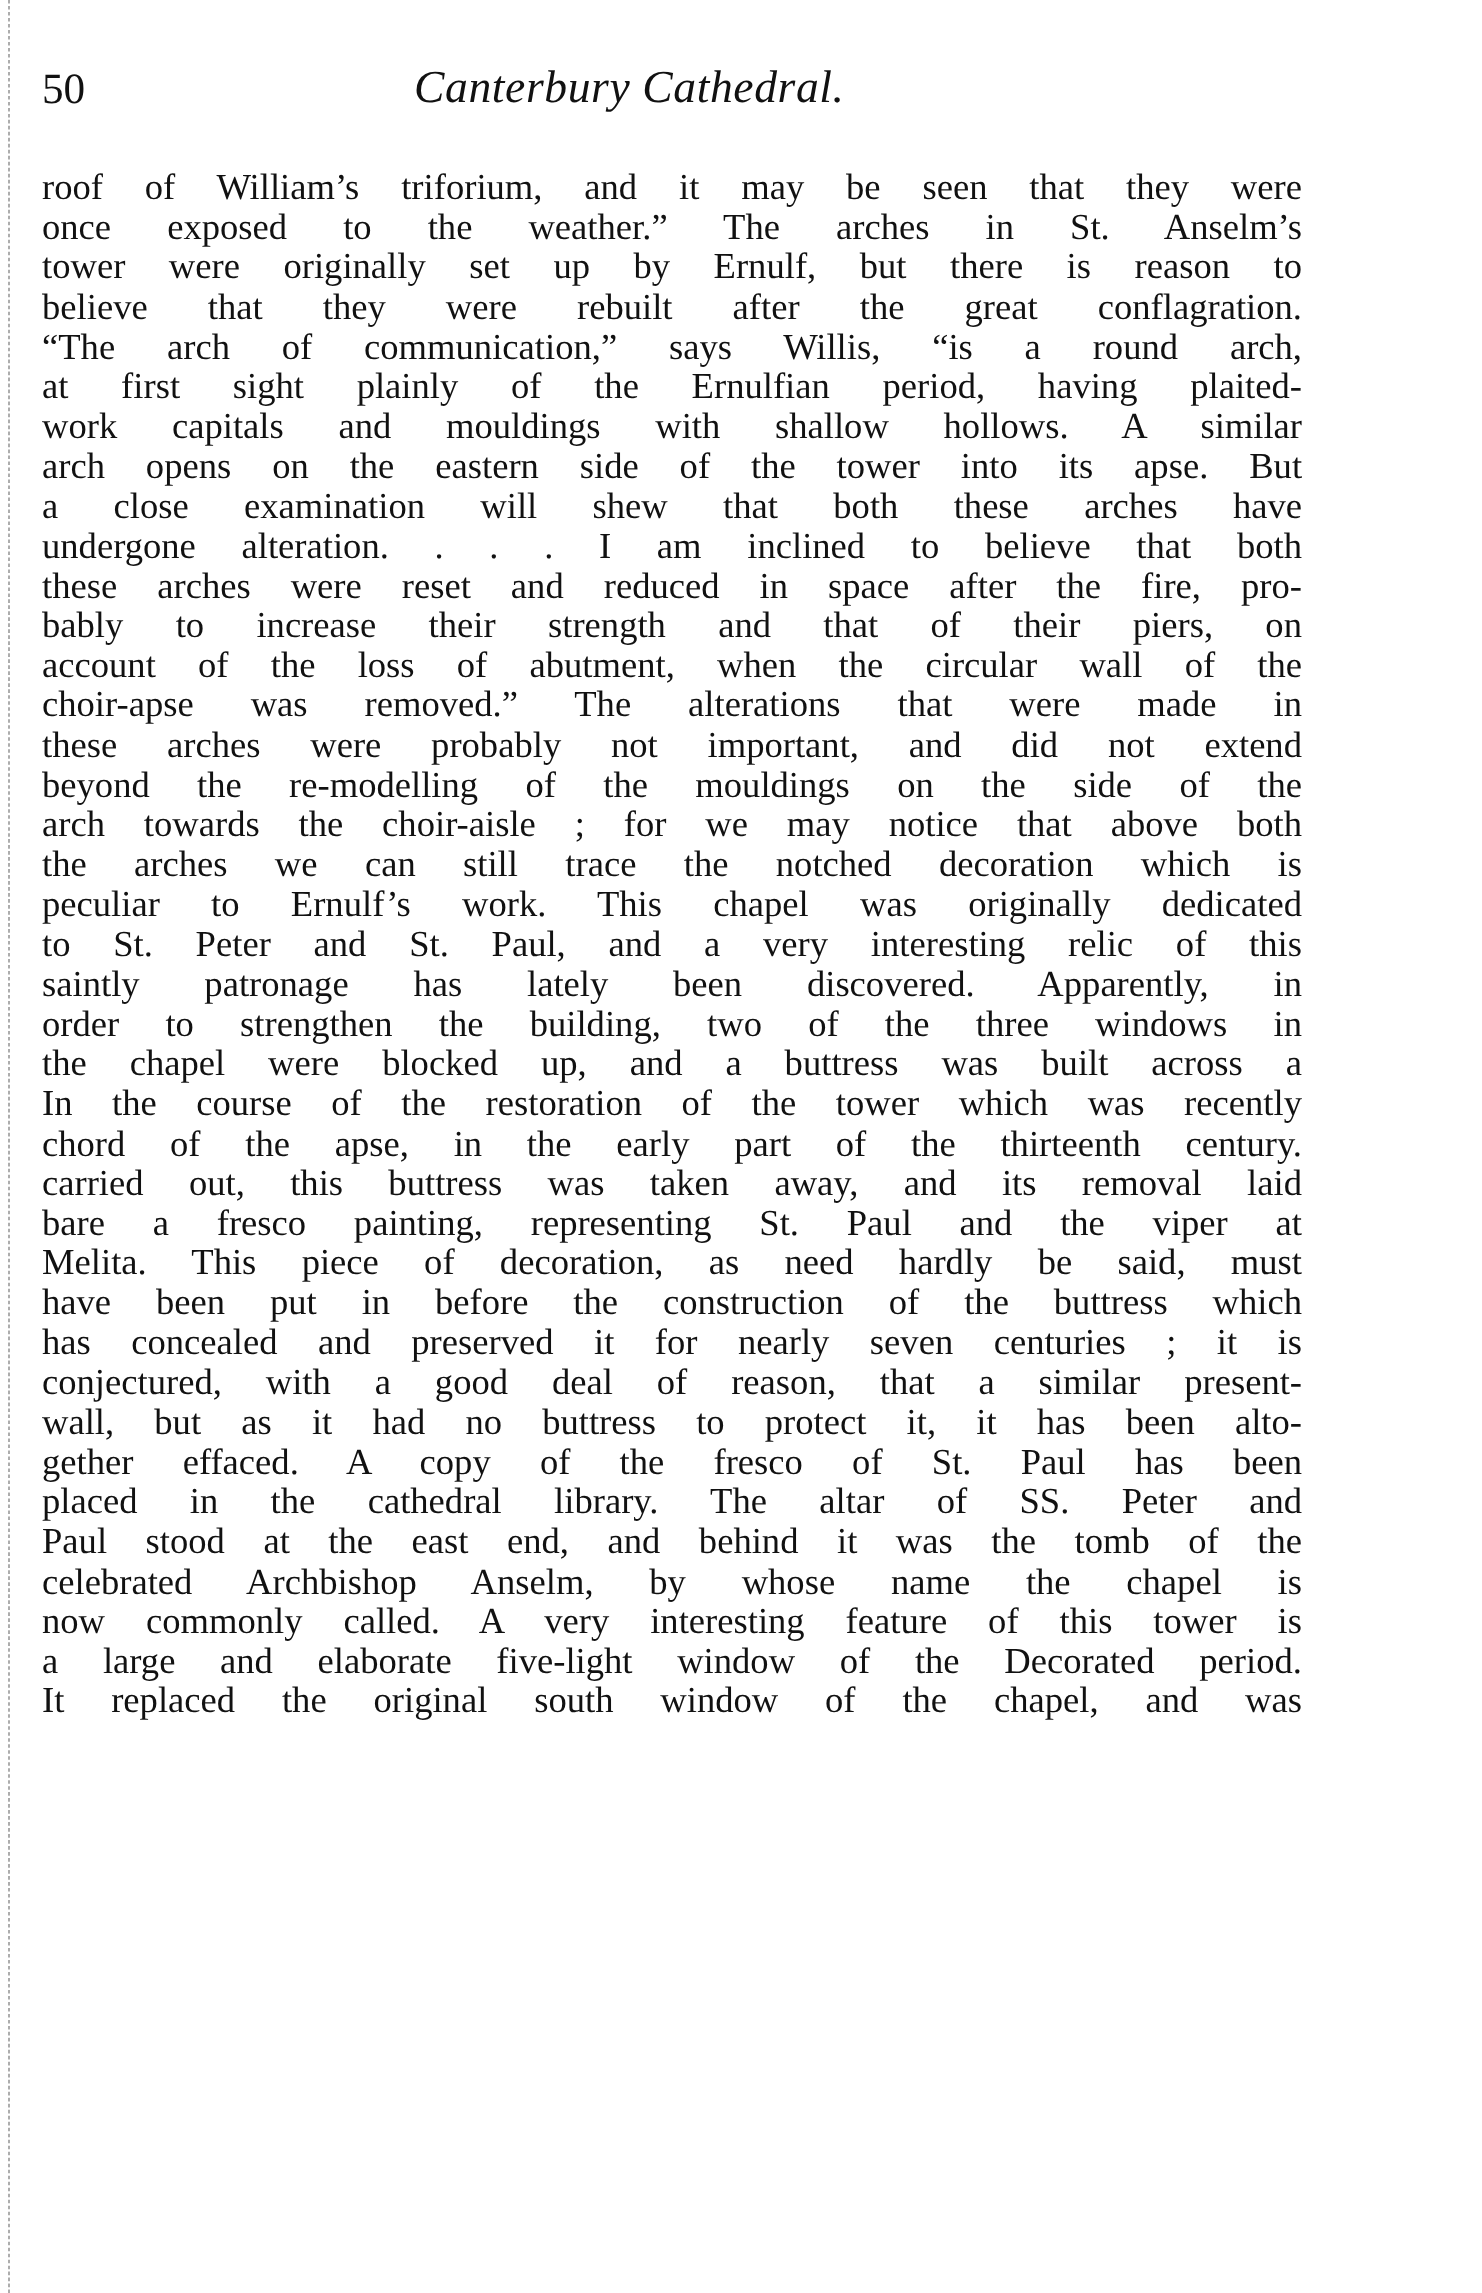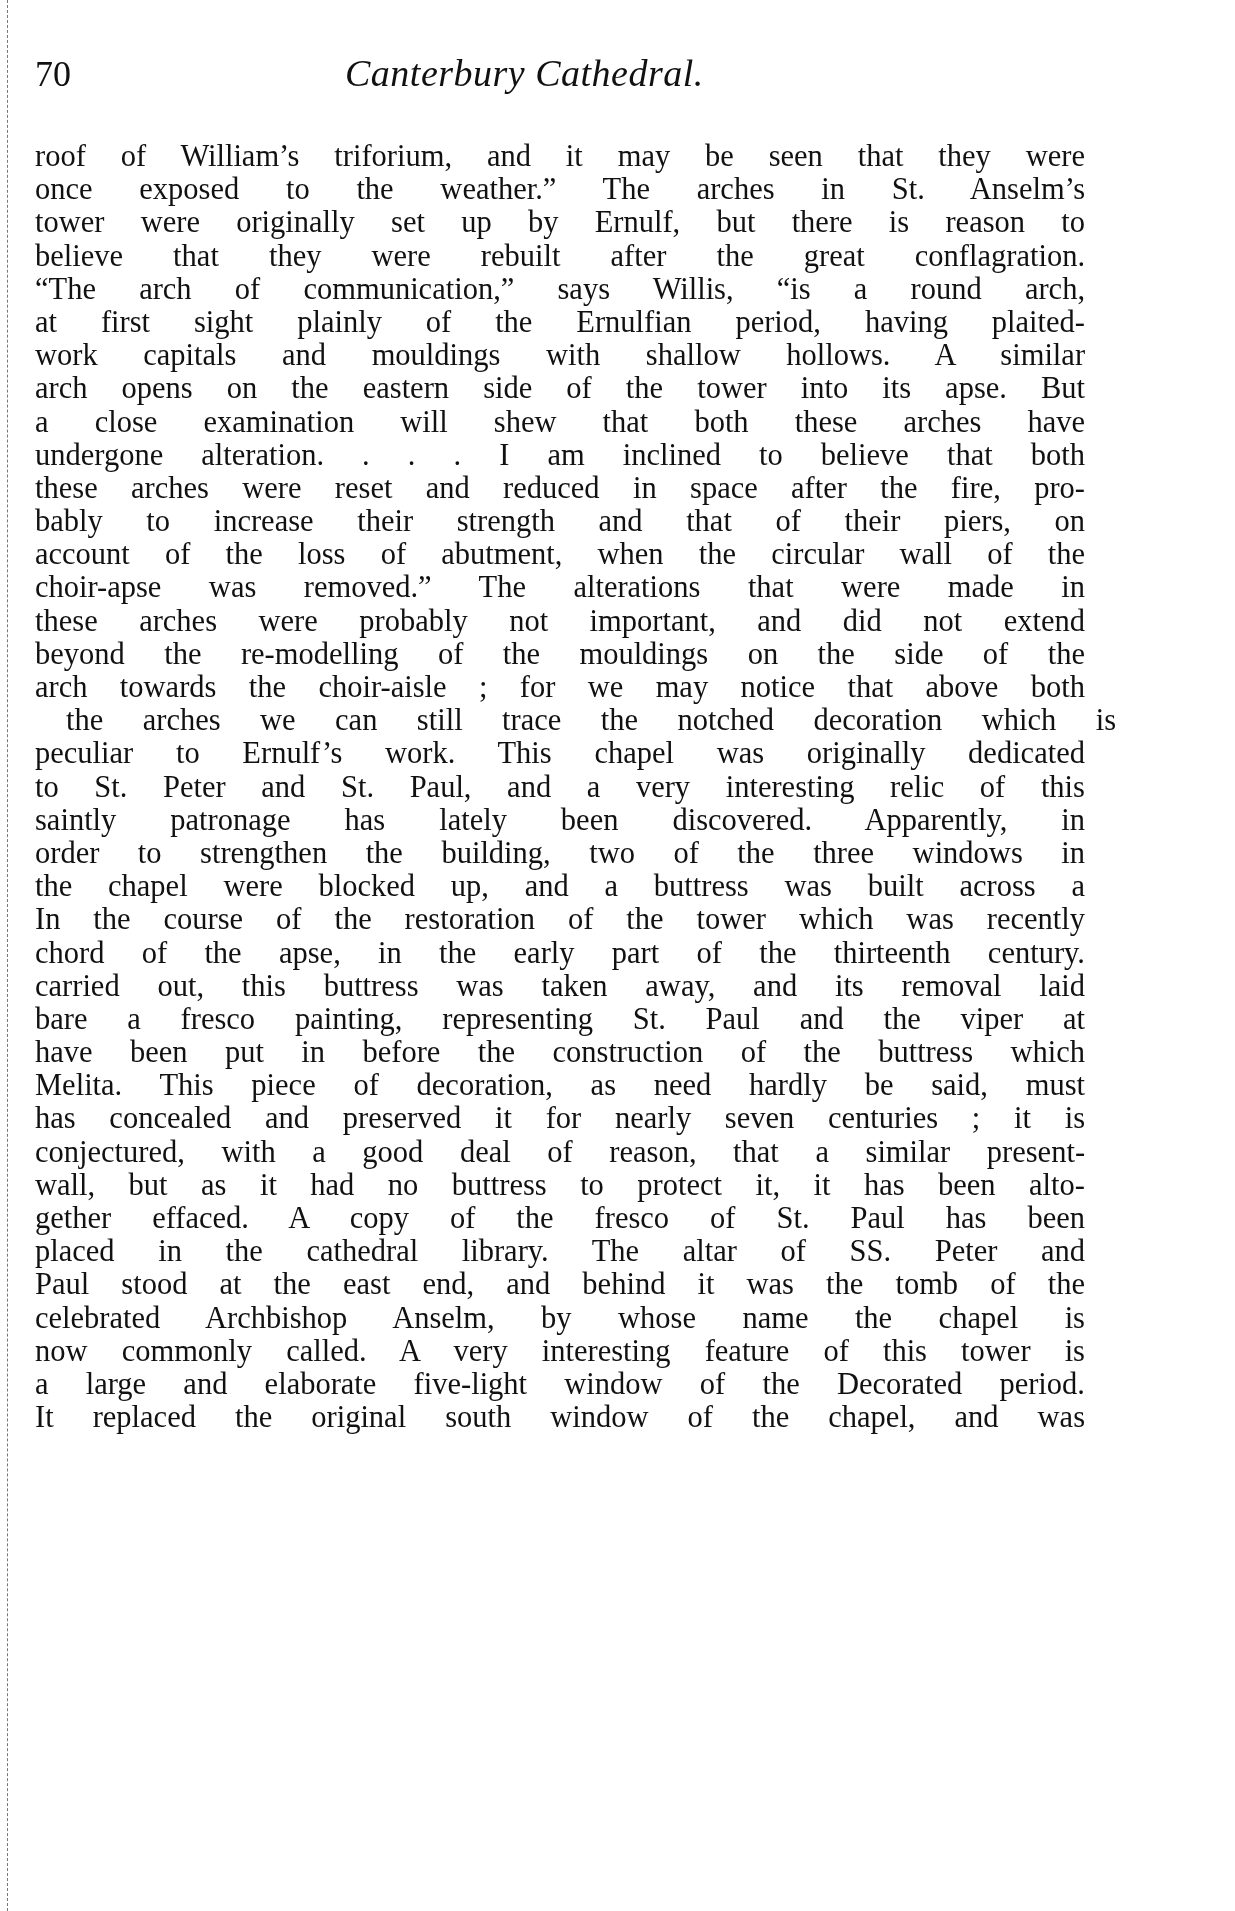--- a/index.html
+++ b/index.html
@@ -65,21 +65,21 @@
   .line.last {
     text-align-last: justify;
   }
 </style>
 </head>
 <body>
 
 <div class="edge-line"></div>
 
 <div class="page-header">
-  <span class="page-number">70</span>
+  <span class="page-number">50</span>
   <span class="running-title">Canterbury Cathedral.</span>
 </div>
 
 <div class="body-text">
   <span class="line" style="text-align: left; text-align-last: left; display: block;"><span style="white-space: nowrap; word-spacing: 27.24px;">roof of William’s triforium, and it may be seen that they were</span></span>
   <span class="line" style="text-align: left; text-align-last: left; display: block;"><span style="white-space: nowrap; word-spacing: 39.09px;">once exposed to the weather.” The arches in St. Anselm’s</span></span>
   <span class="line" style="text-align: left; text-align-last: left; display: block;"><span style="white-space: nowrap; word-spacing: 28.62px;">tower were originally set up by Ernulf, but there is reason to</span></span>
   <span class="line" style="text-align: left; text-align-last: left; display: block;"><span style="white-space: nowrap; word-spacing: 42.44px;">believe that they were rebuilt after the great conflagration.</span></span>
   <span class="line" style="text-align: left; text-align-last: left; display: block;"><span style="white-space: nowrap; word-spacing: 35.56px;">“The arch of communication,” says Willis, “is a round arch,</span></span>
   <span class="line" style="text-align: left; text-align-last: left; display: block;"><span style="white-space: nowrap; word-spacing: 36.29px;">at first sight plainly of the Ernulfian period, having plaited-</span></span>
@@ -87,32 +87,32 @@
   <span class="line" style="text-align: left; text-align-last: left; display: block;"><span style="white-space: nowrap; word-spacing: 26.45px;">arch opens on the eastern side of the tower into its apse. But</span></span>
   <span class="line" style="text-align: left; text-align-last: left; display: block;"><span style="white-space: nowrap; word-spacing: 38.47px;">a close examination will shew that both these arches have</span></span>
   <span class="line" style="text-align: left; text-align-last: left; display: block;"><span style="white-space: nowrap; word-spacing: 30.44px;">undergone alteration. . . . I am inclined to believe that both</span></span>
   <span class="line" style="text-align: left; text-align-last: left; display: block;"><span style="white-space: nowrap; word-spacing: 25.71px;">these arches were reset and reduced in space after the fire, pro-</span></span>
   <span class="line" style="text-align: left; text-align-last: left; display: block;"><span style="white-space: nowrap; word-spacing: 35.97px;">bably to increase their strength and that of their piers, on</span></span>
   <span class="line" style="text-align: left; text-align-last: left; display: block;"><span style="white-space: nowrap; word-spacing: 27.55px;">account of the loss of abutment, when the circular wall of the</span></span>
   <span class="line" style="text-align: left; text-align-last: left; display: block;"><span style="white-space: nowrap; word-spacing: 39.83px;">choir-apse was removed.” The alterations that were made in</span></span>
   <span class="line" style="text-align: left; text-align-last: left; display: block;"><span style="white-space: nowrap; word-spacing: 33.85px;">these arches were probably not important, and did not extend</span></span>
   <span class="line" style="text-align: left; text-align-last: left; display: block;"><span style="white-space: nowrap; word-spacing: 31.81px;">beyond the re-modelling of the mouldings on the side of the</span></span>
   <span class="line" style="text-align: left; text-align-last: left; display: block;"><span style="white-space: nowrap; word-spacing: 24.75px;">arch towards the choir-aisle ; for we may notice that above both</span></span>
-  <span class="line" style="text-align: right; text-align-last: left; display: block; margin-left: 31px;"><span style="white-space: nowrap; word-spacing: 31.83px;">the arches we can still trace the notched decoration which is</span></span>
+  <span class="line" style="text-align: right; text-align-last: left; display: block;"><span style="white-space: nowrap; word-spacing: 31.83px;">the arches we can still trace the notched decoration which is</span></span>
   <span class="line" style="text-align: left; text-align-last: left; display: block;"><span style="white-space: nowrap; word-spacing: 35.08px;">peculiar to Ernulf’s work. This chapel was originally dedicated</span></span>
   <span class="line" style="text-align: left; text-align-last: left; display: block;"><span style="white-space: nowrap; word-spacing: 27.99px;">to St. Peter and St. Paul, and a very interesting relic of this</span></span>
   <span class="line" style="text-align: left; text-align-last: left; display: block;"><span style="white-space: nowrap; word-spacing: 46.35px;">saintly patronage has lately been discovered. Apparently, in</span></span>
   <span class="line" style="text-align: left; text-align-last: left; display: block;"><span style="white-space: nowrap; word-spacing: 30.88px;">order to strengthen the building, two of the three windows in</span></span>
   <span class="line" style="text-align: left; text-align-last: left; display: block;"><span style="white-space: nowrap; word-spacing: 28.16px;">the chapel were blocked up, and a buttress was built across a</span></span>
   <span class="line" style="text-align: left; text-align-last: left; display: block;"><span style="white-space: nowrap; word-spacing: 25.31px;">In the course of the restoration of the tower which was recently</span></span>
   <span class="line" style="text-align: left; text-align-last: left; display: block;"><span style="white-space: nowrap; word-spacing: 29.65px;">chord of the apse, in the early part of the thirteenth century.</span></span>
   <span class="line" style="text-align: right; text-align-last: left; display: block;"><span style="white-space: nowrap; word-spacing: 30.15px;">carried out, this buttress was taken away, and its removal laid</span></span>
   <span class="line" style="text-align: left; text-align-last: left; display: block;"><span style="white-space: nowrap; word-spacing: 32.16px;">bare a fresco painting, representing St. Paul and the viper at</span></span>
+  <span class="line" style="text-align: left; text-align-last: left; display: block;"><span style="white-space: nowrap; word-spacing: 30.1px;">Melita. This piece of decoration, as need hardly be said, must</span></span>
   <span class="line" style="text-align: left; text-align-last: left; display: block;"><span style="white-space: nowrap; word-spacing: 29.79px;">have been put in before the construction of the buttress which</span></span>
-  <span class="line" style="text-align: left; text-align-last: left; display: block;"><span style="white-space: nowrap; word-spacing: 30.1px;">Melita. This piece of decoration, as need hardly be said, must</span></span>
   <span class="line" style="text-align: right; text-align-last: left; display: block;"><span style="white-space: nowrap; word-spacing: 26.09px;">has concealed and preserved it for nearly seven centuries ; it is</span></span>
   <span class="line" style="text-align: left; text-align-last: left; display: block;"><span style="white-space: nowrap; word-spacing: 28.95px;">conjectured, with a good deal of reason, that a similar present-</span></span>
   <span class="line" style="text-align: left; text-align-last: left; display: block;"><span style="white-space: nowrap; word-spacing: 25.84px;">wall, but as it had no buttress to protect it, it has been alto-</span></span>
   <span class="line" style="text-align: left; text-align-last: left; display: block;"><span style="white-space: nowrap; word-spacing: 33.37px;">gether effaced. A copy of the fresco of St. Paul has been</span></span>
   <span class="line" style="text-align: center; text-align-last: left; display: block; font-family: Liberation Serif, serif;"><span style="white-space: nowrap; word-spacing: 35.98px;">placed in the cathedral library. The altar of SS. Peter and</span></span>
   <span class="line" style="text-align: left; text-align-last: left; display: block;"><span style="white-space: nowrap; word-spacing: 24.47px;">Paul stood at the east end, and behind it was the tomb of the</span></span>
   <span class="line" style="text-align: left; text-align-last: left; display: block;"><span style="white-space: nowrap; word-spacing: 38.82px;">celebrated Archbishop Anselm, by whose name the chapel is</span></span>
   <span class="line" style="text-align: left; text-align-last: left; display: block;"><span style="white-space: nowrap; word-spacing: 26.48px;">now commonly called. A very interesting feature of this tower is</span></span>
   <span class="line" style="text-align: left; text-align-last: left; display: block;"><span style="white-space: nowrap; word-spacing: 29.59px;">a large and elaborate five-light window of the Decorated period.</span></span>
   <span class="line" style="text-align: left; text-align-last: left; display: block;"><span style="white-space: nowrap; word-spacing: 31.4px;">It replaced the original south window of the chapel, and was</span></span>

